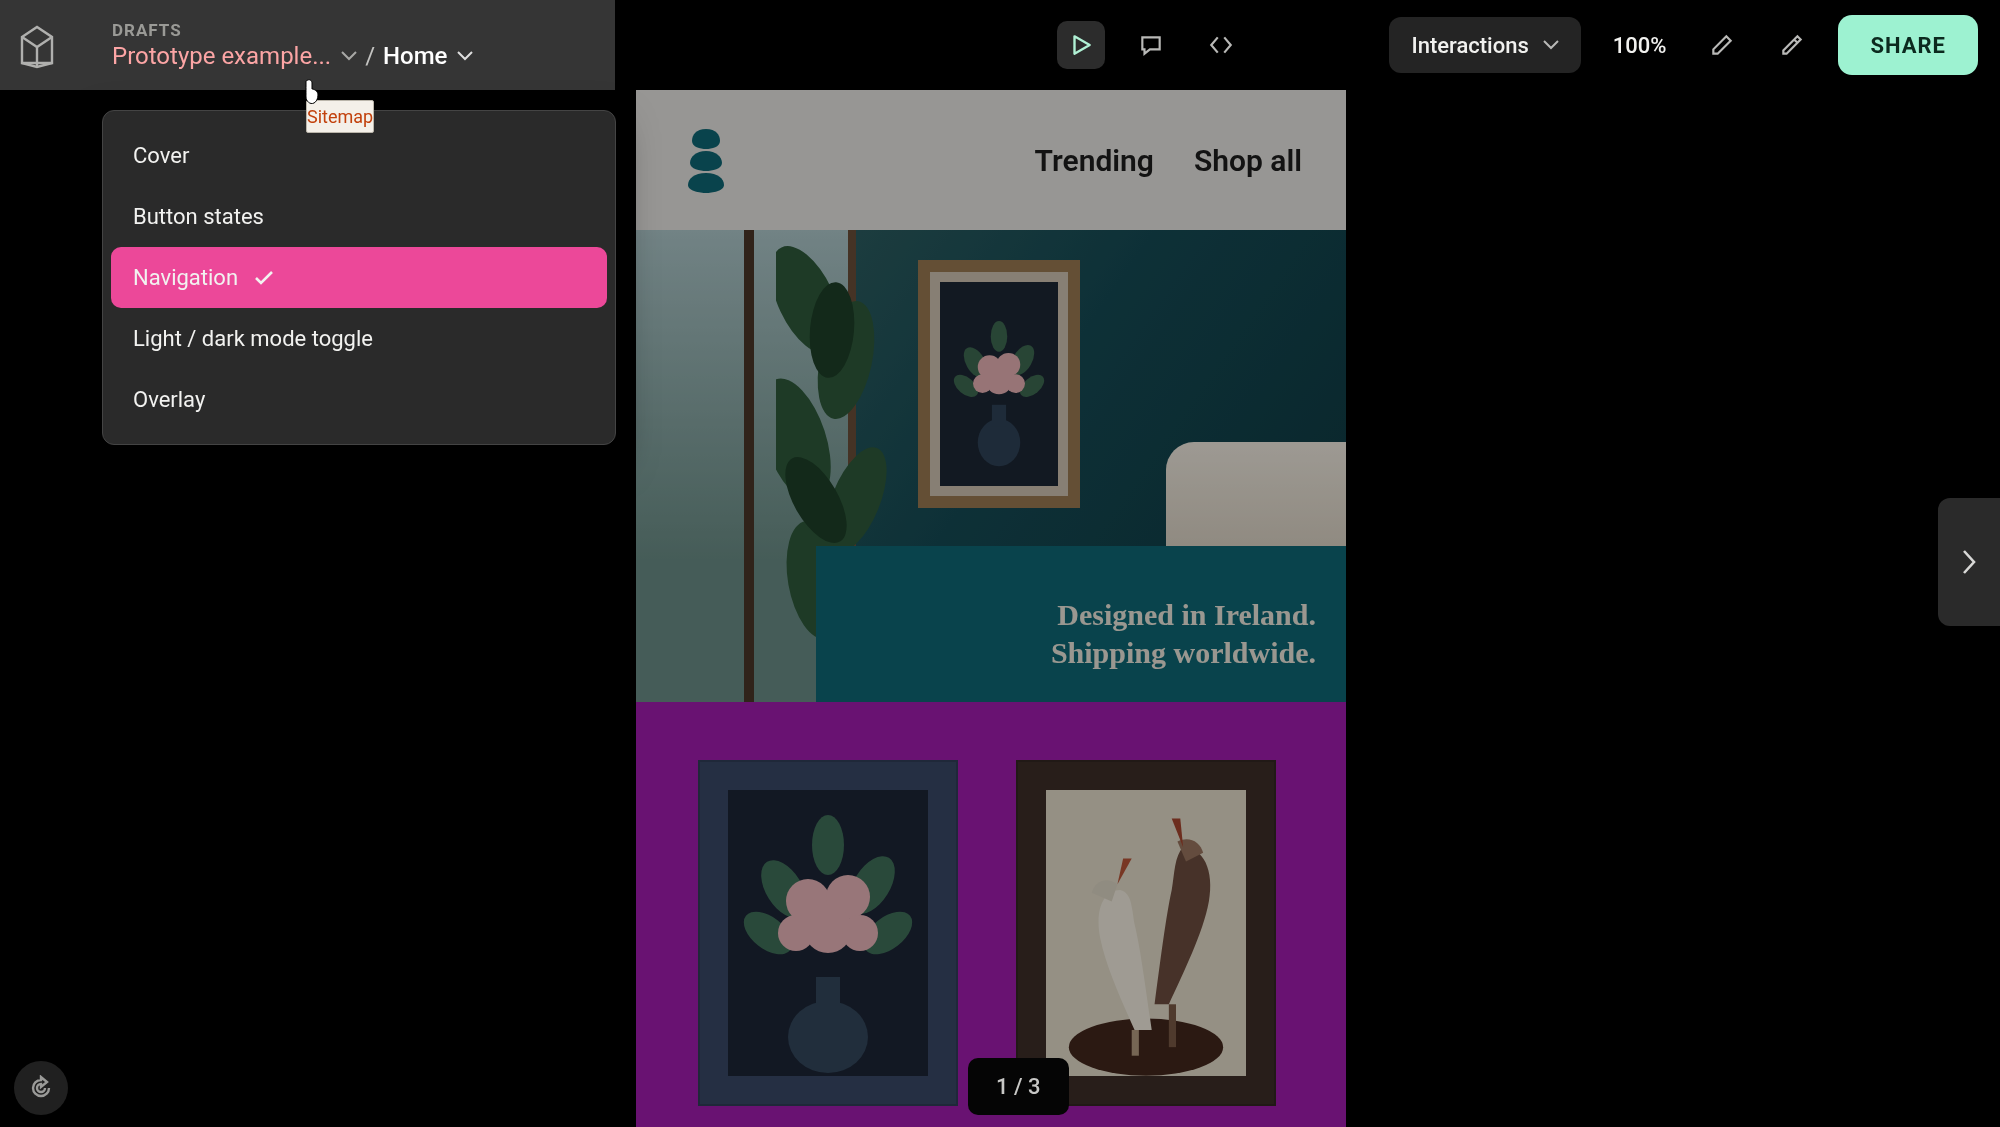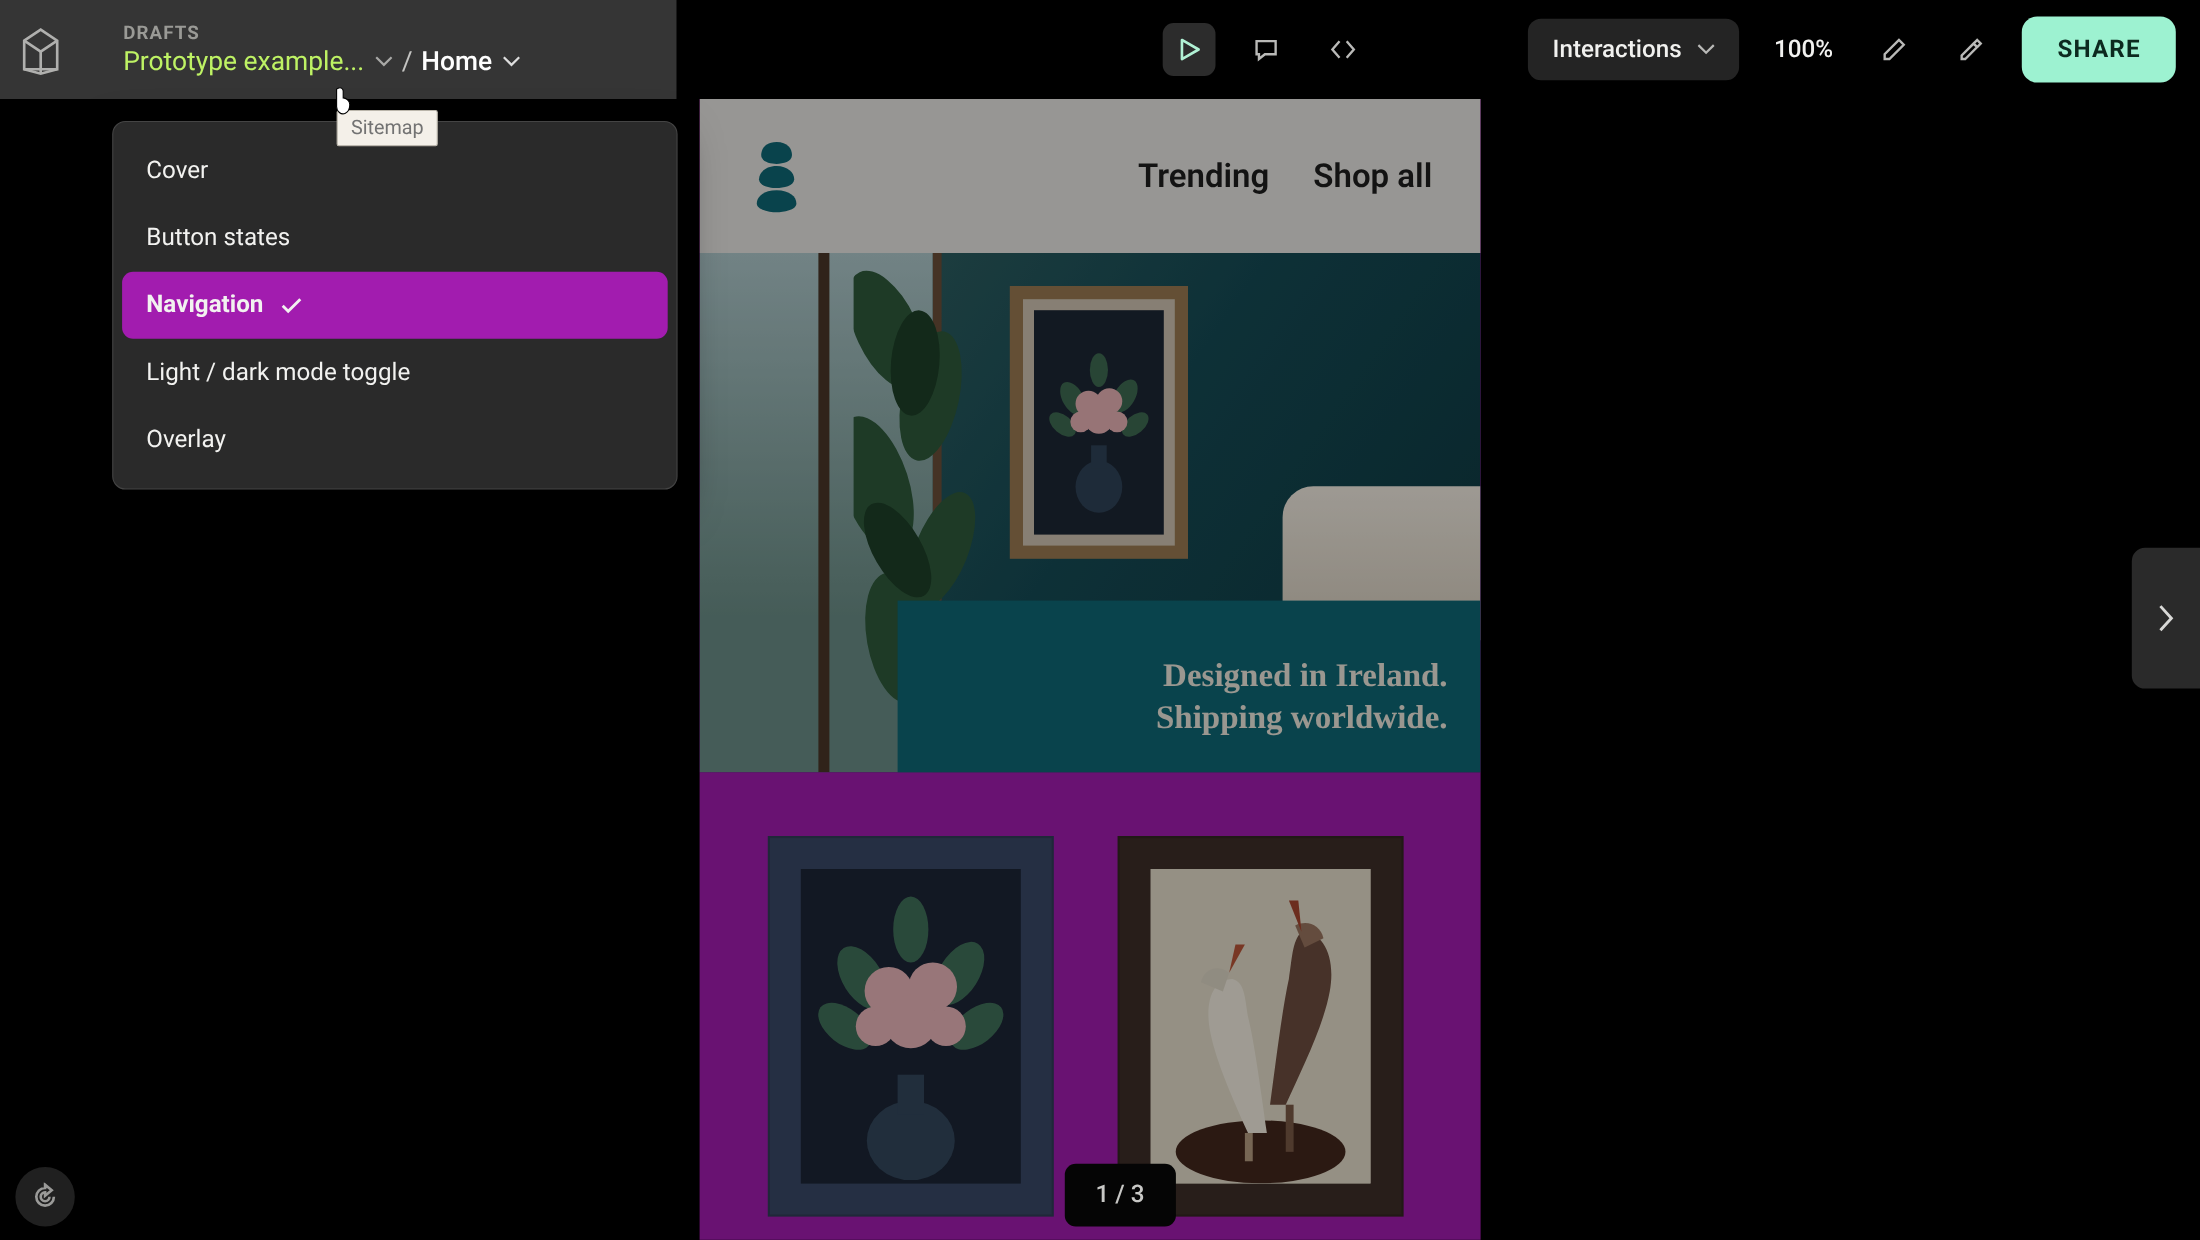--- a/index.html
+++ b/index.html
@@ -64,21 +64,21 @@
     .crumbs-row {
       display: flex;
       align-items: center;
       gap: 8px;
     }
 
     .crumbs-project {
       display: flex;
       align-items: center;
       gap: 10px;
-      color: #bef264;
+      color: #fca5a5;
       font-size: 24px;
       justify-content: center;
     }
 
     .crumbs-slash {
       color: #c4c4c2;
       font-size: 24px;
     }
 
     .crumbs-frame {
@@ -323,36 +323,36 @@
 
     .sitemap-item {
       padding: 18px 30px;
       color: #f2f2f0;
       font-size: 22px;
       display: flex;
       align-items: center;
       gap: 16px;
     }
     .sitemap-item.active {
-      background: #a21caf;
+      background: #ec4899;
       margin: 0 8px;
       border-radius: 10px;
       padding: 18px 22px;
-      font-weight: 700;
+      font-weight: 400;
     }
     .check-ic svg { width: 20px; height: 16px; display:block; }
 
     .tooltip {
       position: absolute;
       left: 306px;
       top: 100px;
       background: #f4f0e9;
-      color: #737373;
+      color: #c2410c;
       font-size: 18px;
-      padding: 5px 12px;
+      padding: 5px 0;
       border: 1px solid #bab5aa;
       border-radius: 2px;
       z-index: 70;
     }
 
     .cursor {
       position: absolute;
       left: 298px;
       top: 79px;
       z-index: 80;

